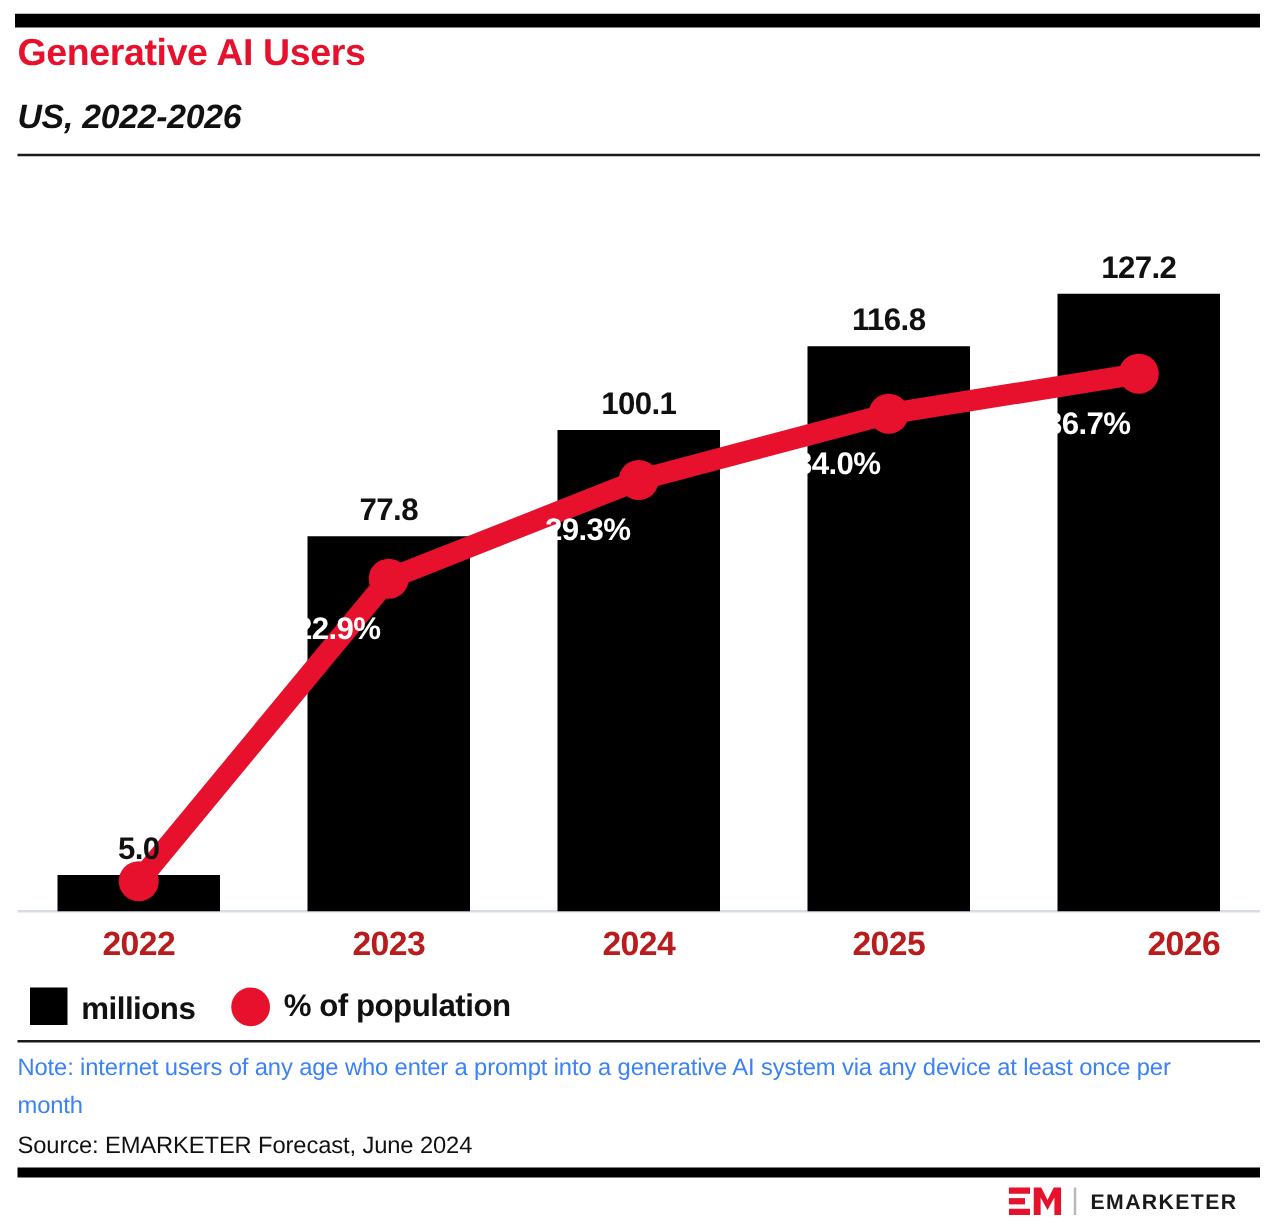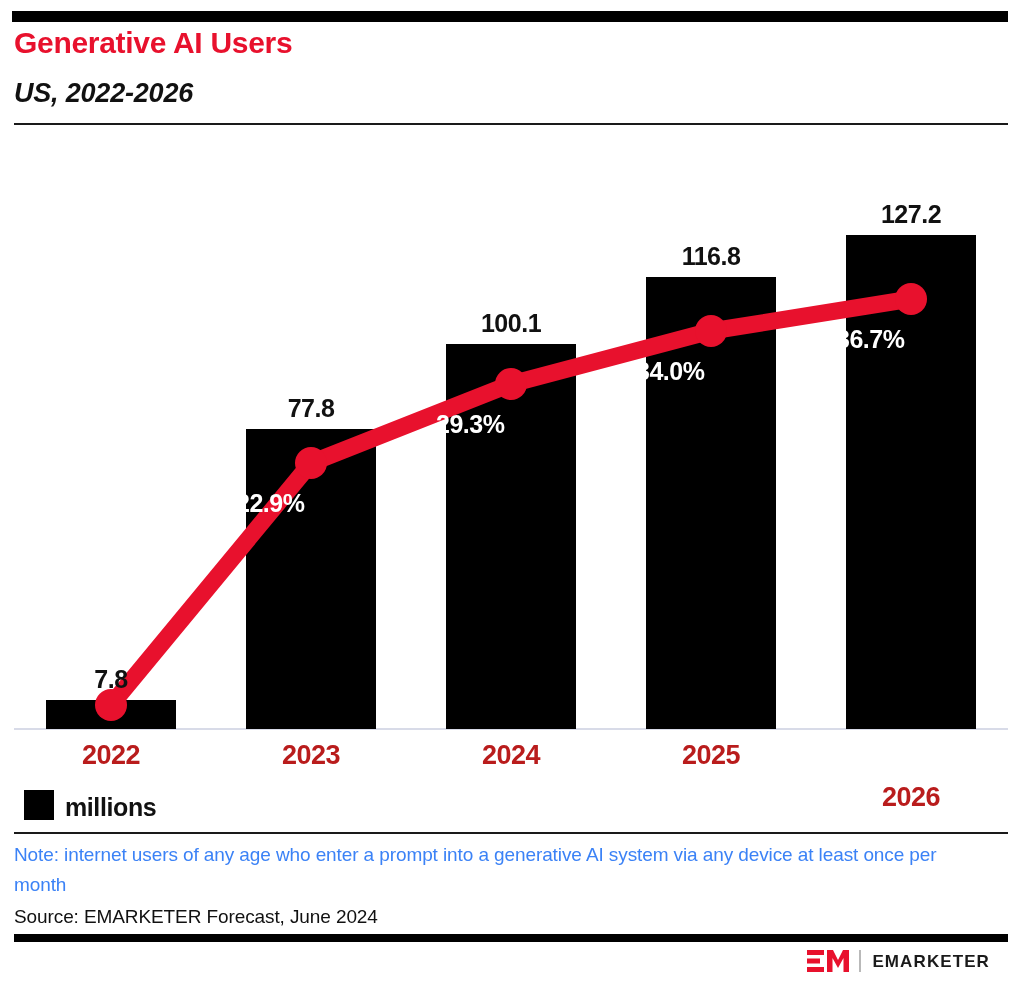--- a/index.html
+++ b/index.html
@@ -141,44 +141,48 @@
       <polyline id="pct-line" fill="none" stroke="#E8112D" stroke-width="17" stroke-linecap="round" stroke-linejoin="round" points="111,565 311,323 511,244 711,191 911,159"></polyline>
       <g id="pct-markers">
           <circle cx="111" cy="565" r="16" fill="#E8112D"></circle>
           <circle cx="311" cy="323" r="16" fill="#E8112D"></circle>
           <circle cx="511" cy="244" r="16" fill="#E8112D"></circle>
           <circle cx="711" cy="191" r="16" fill="#E8112D"></circle>
           <circle cx="911" cy="159" r="16" fill="#E8112D"></circle>
         </g>
     </svg>
     <div id="labels-layer">
-        <div class="bar-value" style="left: 46px; width: 130px; top: 527px;">7.8</div>
+        <div class="bar-value" style="left: 46px; width: 130px; top: 527px;">5.0</div>
         <div class="bar-value" style="left: 246px; width: 130px; top: 256px;">77.8</div>
         <div class="bar-value" style="left: 446px; width: 130px; top: 171px;">100.1</div>
         <div class="bar-value" style="left: 646px; width: 130px; top: 104px;">116.8</div>
         <div class="bar-value" style="left: 846px; width: 130px; top: 62px;">127.2</div>
         <div class="pct-label" style="left: 236px; width: 150px; top: 351px;">22.9%</div>
         <div class="pct-label" style="left: 436px; width: 150px; top: 272px;">29.3%</div>
         <div class="pct-label" style="left: 636px; width: 150px; top: 219px;">34.0%</div>
         <div class="pct-label" style="left: 836px; width: 150px; top: 187px;">36.7%</div>
       </div>
   </div>
 
   <div class="xlabels" id="xlabels">
       <div class="xlabel" style="left: 46px; width: 130px;">2022</div>
       <div class="xlabel" style="left: 246px; width: 130px;">2023</div>
       <div class="xlabel" style="left: 446px; width: 130px;">2024</div>
       <div class="xlabel" style="left: 646px; width: 130px;">2025</div>
-      <div class="xlabel" style="left: 846px; width: 130px; margin-top: 42px;">2026</div>
+      <div class="xlabel" style="left: 882px; width: 130px;">2026</div>
     </div>
 
   <div class="legend">
     <div class="legend-item" style="left:24px;top:0;align-items:flex-end;">
       <span class="swatch-square"></span>
       <span class="legend-text">millions</span>
+    </div>
+    <div class="legend-item" style="left:185px;top:0;">
+      <span class="swatch-circle"></span>
+      <span class="legend-text">% of population</span>
     </div>
   </div>
 
   <div class="foot-rule"></div>
   <div class="note">Note: internet users of any age who enter a prompt into a generative AI system via any device at least once per month</div>
   <div class="source">Source: EMARKETER Forecast, June 2024</div>
 
   <div class="bottom-rule"></div>
   <div class="brand">
     <svg class="brand-mark" viewBox="0 0 42 24">

